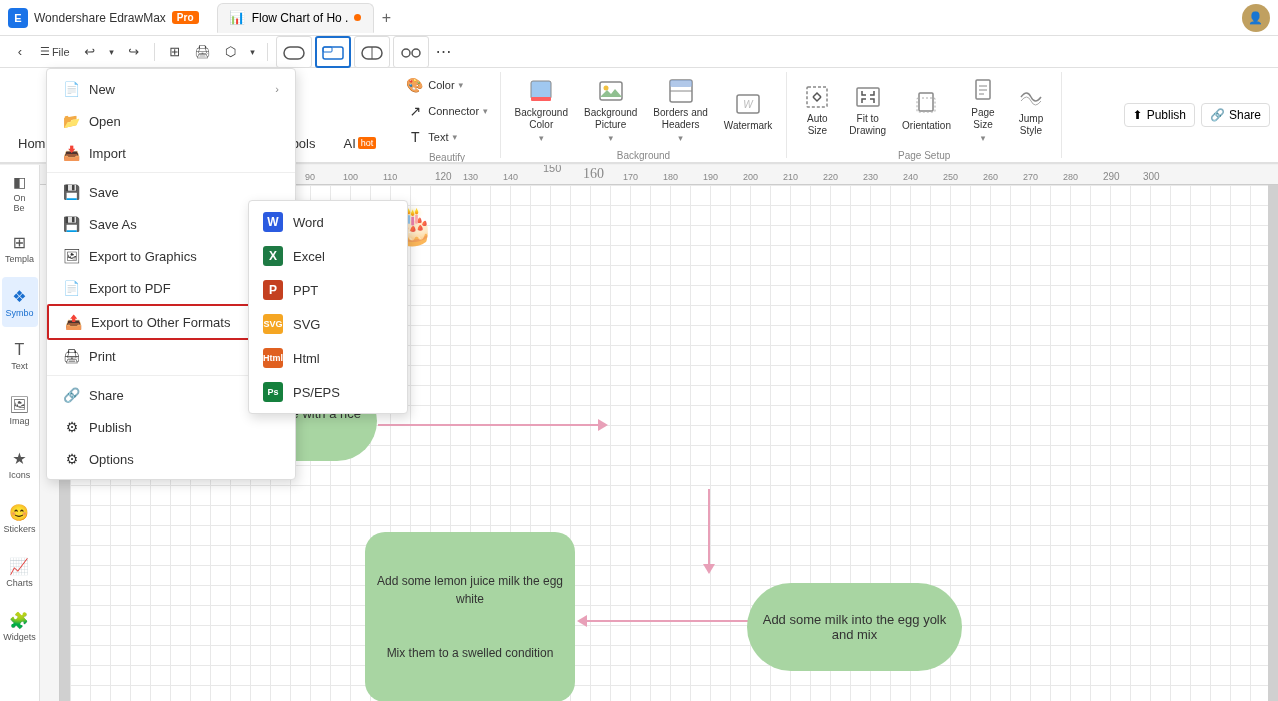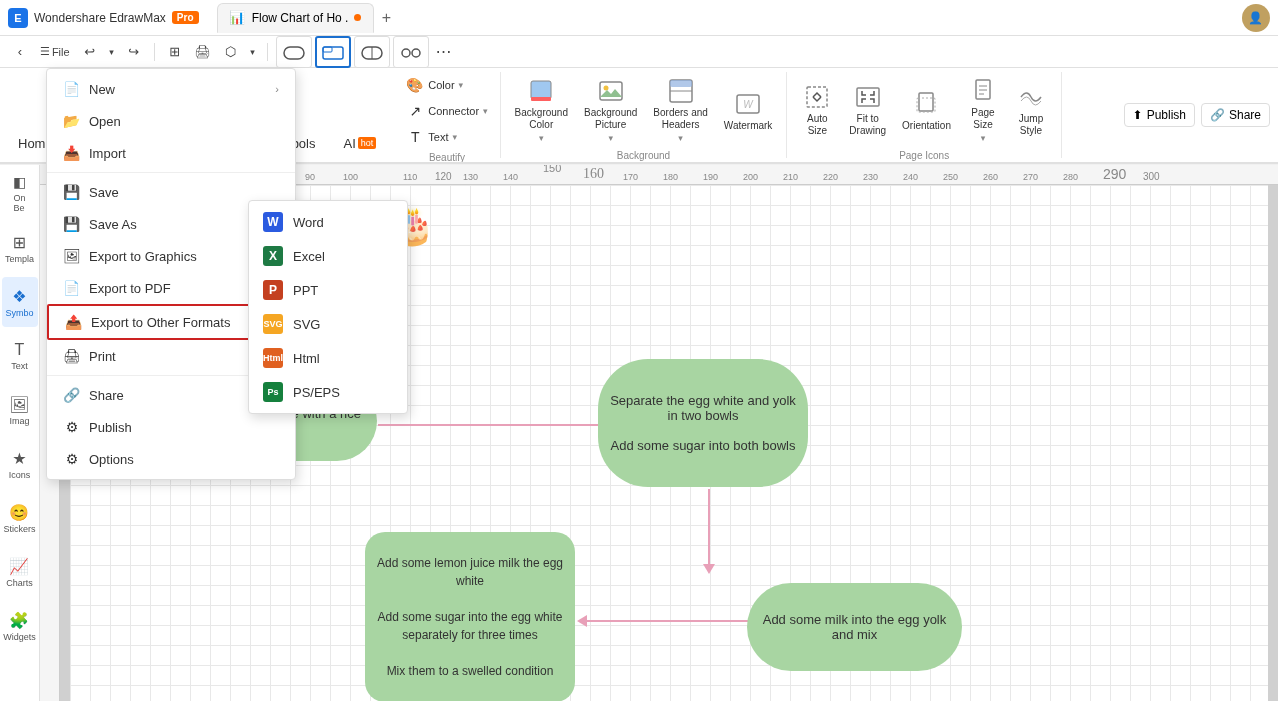--- a/index.html
+++ b/index.html
@@ -600,21 +600,21 @@
         <div class="ribbon-btn">
           <div class="ribbon-btn-icon">
             <svg width="28" height="28" viewBox="0 0 28 28">
               <path d="M4 14 Q10 6 14 14 Q18 22 24 14" fill="none" stroke="#888" stroke-width="1.5"></path>
               <path d="M4 18 Q10 10 14 18 Q18 26 24 18" fill="none" stroke="#aaa" stroke-width="1"></path>
             </svg>
           </div>
           <span style="font-size:10px;text-align:center;line-height:1.2;">Jump<br>Style</span>
         </div>
       </div>
-      <div class="ribbon-group-label">Page Icons</div>
+      <div class="ribbon-group-label">Page Setup</div>
     </div>
 
     <div style="margin-left:auto; display:flex; align-items:center; gap:6px; padding-right:8px;">
       <div style="display:flex;align-items:center;gap:4px;padding:4px 8px;border:1px solid #ddd;border-radius:4px;cursor:pointer;font-size:12px;">
         <span>⬆</span>
         <span>Publish</span>
       </div>
       <div style="display:flex;align-items:center;gap:4px;padding:4px 8px;border:1px solid #ddd;border-radius:4px;cursor:pointer;font-size:12px;">
         <span>🔗</span>
         <span>Share</span>
@@ -671,39 +671,39 @@
     <div style="position:relative;width:100%;height:100%;">
       <div style="position:absolute;left:0;right:0;bottom:0;height:100%;display:flex;align-items:flex-end;font-size:9px;color:#888;">
         <span style="position:absolute;left:5px;bottom:2px;font-size:9px;color:#888;">30</span>
         <span style="position:absolute;left:45px;bottom:2px;font-size:9px;color:#888;">40</span>
         <span style="position:absolute;left:85px;bottom:2px;font-size:9px;color:#888;">50</span>
         <span style="position:absolute;left:125px;bottom:2px;font-size:9px;color:#888;">60</span>
         <span style="position:absolute;left:165px;bottom:2px;font-size:9px;color:#888;">70</span>
         <span style="position:absolute;left:205px;bottom:2px;font-size:9px;color:#888;">80</span>
         <span style="position:absolute;left:245px;bottom:2px;font-size:9px;color:#888;">90</span>
         <span style="position:absolute;left:283px;bottom:2px;font-size:9px;color:#888;">100</span>
-        <span style="position:absolute;left:323px;bottom:2px;font-size:9px;color:#888;margin-left:20px;">110</span>
+        <span style="position:absolute;left:323px;bottom:2px;font-size:9px;color:#888;">110</span>
         <span style="position:absolute;left:375px;bottom:2px;font-size:10px;color:#888;">120</span>
         <span style="position:absolute;left:403px;bottom:2px;font-size:9px;color:#888;">130</span>
         <span style="position:absolute;left:443px;bottom:2px;font-size:9px;color:#888;">140</span>
         <span style="position:absolute;left:483px;bottom:10px;font-size:11px;color:#888;">150</span>
         <span style="position:absolute;left:523px;bottom:2px;font-size:14px;color:#888;font-family:Liberation Serif, serif;">160</span>
         <span style="position:absolute;left:563px;bottom:2px;font-size:9px;color:#888;">170</span>
         <span style="position:absolute;left:603px;bottom:2px;font-size:9px;color:#888;">180</span>
         <span style="position:absolute;left:643px;bottom:2px;font-size:9px;color:#888;">190</span>
         <span style="position:absolute;left:683px;bottom:2px;font-size:9px;color:#888;">200</span>
         <span style="position:absolute;left:723px;bottom:2px;font-size:9px;color:#888;">210</span>
         <span style="position:absolute;left:763px;bottom:2px;font-size:9px;color:#888;">220</span>
         <span style="position:absolute;left:803px;bottom:2px;font-size:9px;color:#888;">230</span>
         <span style="position:absolute;left:843px;bottom:2px;font-size:9px;color:#888;">240</span>
         <span style="position:absolute;left:883px;bottom:2px;font-size:9px;color:#888;">250</span>
         <span style="position:absolute;left:923px;bottom:2px;font-size:9px;color:#888;">260</span>
         <span style="position:absolute;left:963px;bottom:2px;font-size:9px;color:#888;">270</span>
         <span style="position:absolute;left:1003px;bottom:2px;font-size:9px;color:#888;">280</span>
-        <span style="position:absolute;left:1043px;bottom:2px;font-size:14px;color:#888;">290</span>
+        <span style="position:absolute;left:1043px;bottom:2px;font-size:10px;color:#888;">290</span>
         <span style="position:absolute;left:1083px;bottom:2px;font-size:10px;color:#888;">300</span>
       </div>
     </div>
   </div>
 
   <div class="ruler-v">
   </div>
 
   <div class="canvas-area">
     <div class="canvas-paper">
@@ -718,43 +718,35 @@
 
       <div class="fc-node fc-green" style="left:95px;top:196px;width:212px;height:80px;">
         <span>How to make a cake with a rice cooker</span>
       </div>
 
       <div style="position:absolute;left:308px;top:234px;display:flex;align-items:center;">
         <div style="width:220px;height:2px;background:#e8a0b8;"></div>
         <div style="width:0;height:0;border-top:6px solid transparent;border-bottom:6px solid transparent;border-left:10px solid #e8a0b8;"></div>
       </div>
 
-      <div class="fc-node fc-green" style="left:528px;top:174px;width:210px;height:128px;">
-        <div style="text-align:center;">
-          <div>Separate the egg white and yolk in two bowls</div>
-          <br>
-          <div>Add some sugar into both bowls</div>
-        </div>
-      </div>
 
       <div style="position:absolute;left:633px;top:304px;display:flex;flex-direction:column;align-items:center;">
         <div style="width:2px;height:75px;background:#e8a0b8;"></div>
         <div style="width:0;height:0;border-left:6px solid transparent;border-right:6px solid transparent;border-top:10px solid #e8a0b8;"></div>
       </div>
 
       <div style="position:absolute;left:507px;top:430px;display:flex;align-items:center;">
         <div style="width:0;height:0;border-top:6px solid transparent;border-bottom:6px solid transparent;border-right:10px solid #e8a0b8;"></div>
         <div style="width:165px;height:2px;background:#e8a0b8;"></div>
       </div>
 
       <div class="fc-node fc-green" style="left:295px;top:347px;width:210px;height:170px;border-radius:20px;">
         <div style="text-align:center;line-height:1.5;font-size:12px;">
           <div>Add some lemon juice milk the egg white</div>
           <br>
-          <div>Add some sugar into the egg white separately for three times</div>
           <br>
           <div>Mix them to a swelled condition</div>
         </div>
       </div>
 
       <div class="fc-node fc-green" style="left:677px;top:398px;width:215px;height:88px;">
         <span>Add some milk into the egg yolk and mix</span>
       </div>
 
     </div>

